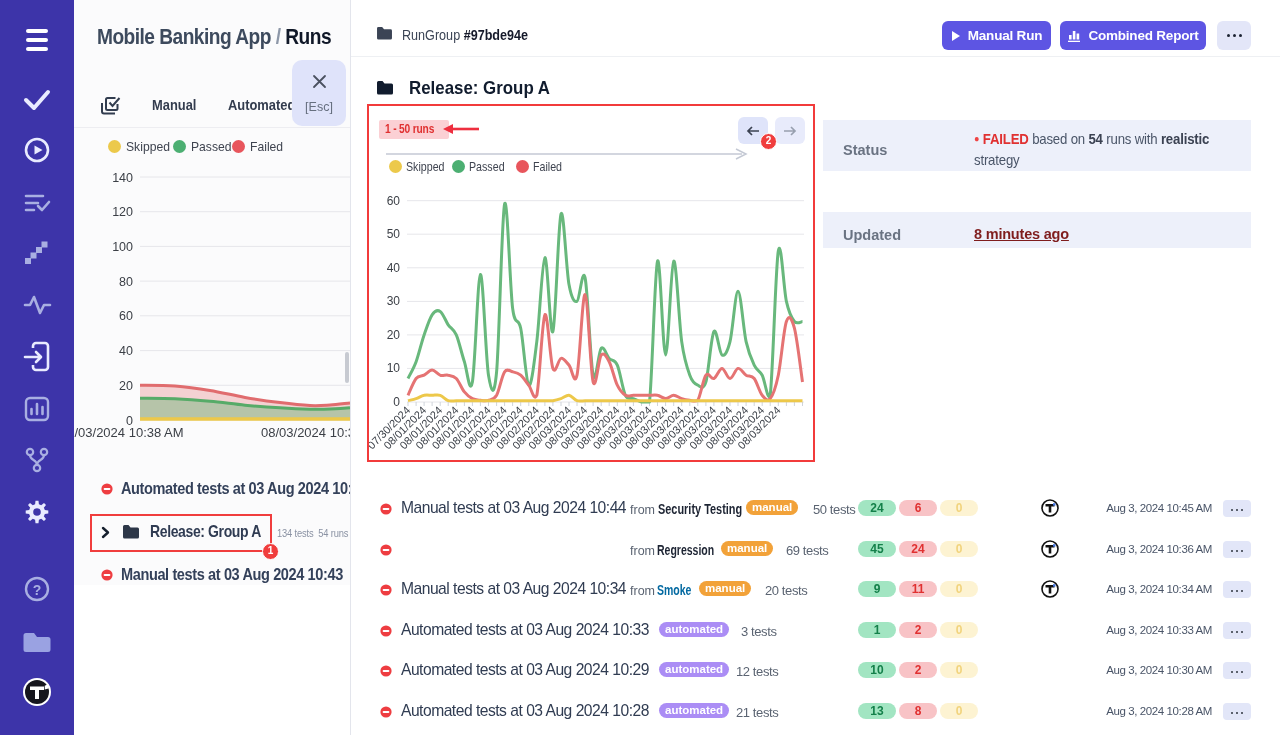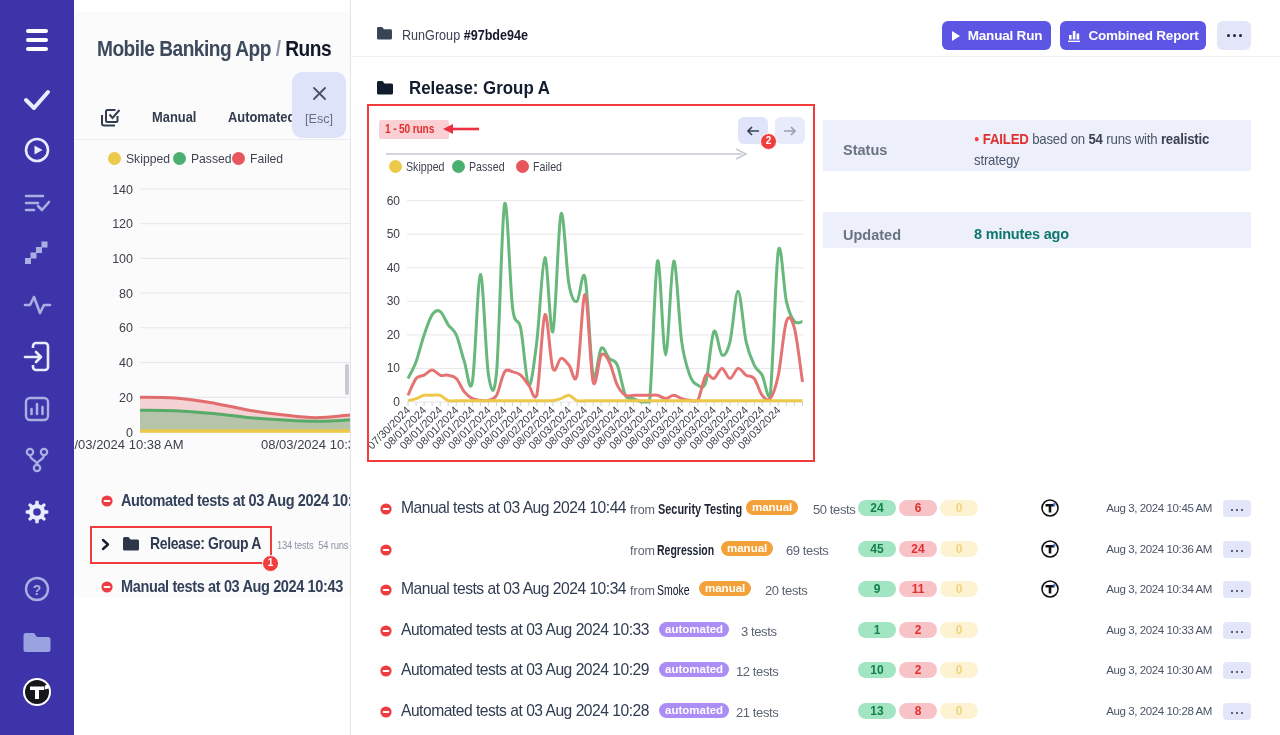--- a/index.html
+++ b/index.html
@@ -1,19 +1,19 @@
 <!DOCTYPE html>
 <html><head><meta charset="utf-8"><style>
 * { margin:0; padding:0; box-sizing:border-box; }
 html,body { width:1280px; height:735px; overflow:hidden; font-family:"Liberation Sans",sans-serif; background:#fff; position:relative; }
 .abs { position:absolute; }
 
 #sidebar { position:absolute; left:0; top:0; width:74px; height:735px; background:#3d34a9; }
 
-#leftcol { position:absolute; left:74px; top:12px; width:276px; height:585px; background:#fbfbfc; overflow:hidden; }
+#leftcol { position:absolute; left:74px; top:0; width:276px; height:585px; background:#fbfbfc; overflow:hidden; }
 #leftcol h1 { position:absolute; left:23px; top:24px; font-size:22px; font-weight:bold; color:#3d4a5d; letter-spacing:-0.6px; white-space:nowrap; }
 #leftcol h1 .sep { color:#8d97a8; font-weight:bold; }
 #leftcol h1 .runs { color:#101828; }
 .tab { position:absolute; top:96px; font-size:15px; font-weight:bold; color:#333c4e; white-space:nowrap; }
 .lrow { position:absolute; left:0; width:276px; height:40px; }
 .lrow .mico { position:absolute; left:27px; top:14px; }
 .lrow .txt { position:absolute; left:47px; top:10px; font-size:17px; font-weight:bold; color:#34415a; letter-spacing:-0.45px; white-space:nowrap; }
 
 #esc { position:absolute; left:218px; top:60px; width:54px; height:66px; background:#dfe3fa; border-radius:10px; z-index:5; text-align:center; }
 #esc .x { margin-top:14px; }
@@ -386,21 +386,21 @@
       <path d="M39.0 294.7 C40.3 294.3 44.4 293.5 47.1 292.6 C49.7 291.8 52.4 289.8 55.1 289.3 C57.8 288.7 60.5 289.3 63.1 289.3 C65.8 289.3 68.5 288.4 71.2 289.3 C73.9 290.2 76.6 293.8 79.2 294.7 C81.9 295.6 84.6 294.7 87.3 294.7 C90.0 294.7 92.7 294.7 95.4 294.7 C98.0 294.7 100.7 294.7 103.4 294.7 C106.1 294.7 108.8 294.7 111.4 294.7 C114.1 294.7 116.8 294.7 119.5 294.7 C122.2 294.7 124.9 294.7 127.6 294.7 C130.2 294.7 132.9 294.7 135.6 294.7 C138.3 294.7 141.0 294.7 143.6 294.7 C146.3 294.7 149.0 294.7 151.7 294.7 C154.4 294.7 157.1 294.7 159.8 294.7 C162.4 294.7 165.1 294.7 167.8 294.7 C170.5 294.7 173.2 294.7 175.9 294.7 C178.5 294.7 181.2 295.0 183.9 294.7 C186.6 294.3 189.3 293.5 192.0 292.6 C194.6 291.8 197.3 289.0 200.0 289.3 C202.7 289.6 205.4 293.8 208.0 294.7 C210.7 295.6 213.4 294.7 216.1 294.7 C218.8 294.7 221.5 294.7 224.1 294.7 C226.8 294.7 229.5 294.7 232.2 294.7 C234.9 294.7 237.6 294.7 240.2 294.7 C242.9 294.7 245.6 294.7 248.3 294.7 C251.0 294.7 253.7 294.7 256.4 294.7 C259.0 294.7 261.7 294.7 264.4 294.7 C267.1 294.7 269.8 294.7 272.5 294.7 C275.1 294.7 277.8 294.7 280.5 294.7 C283.2 294.7 285.9 294.7 288.5 294.7 C291.2 294.7 293.9 294.7 296.6 294.7 C299.3 294.7 302.0 294.7 304.7 294.7 C307.3 294.7 310.0 294.7 312.7 294.7 C315.4 294.7 318.1 294.7 320.8 294.7 C323.4 294.7 326.1 294.7 328.8 294.7 C331.5 294.7 334.2 294.7 336.9 294.7 C339.5 294.7 342.2 294.7 344.9 294.7 C347.6 294.7 350.3 294.7 353.0 294.7 C355.6 294.7 358.3 294.7 361.0 294.7 C363.7 294.7 366.4 294.7 369.0 294.7 C371.7 294.7 374.4 294.7 377.1 294.7 C379.8 294.7 382.5 294.7 385.2 294.7 C387.8 294.7 390.5 294.7 393.2 294.7 C395.9 294.7 398.6 294.7 401.2 294.7 C403.9 294.7 406.6 294.7 409.3 294.7 C412.0 294.7 414.7 294.7 417.4 294.7 C420.0 294.7 422.7 294.7 425.4 294.7 C428.1 294.7 432.1 294.7 433.5 294.7" stroke="#edc84a" stroke-width="3" fill="none" stroke-linejoin="round"></path>
     </svg>
   </div>
 
   <div class="strow" style="top:120px;height:51px;background:#edf0fa;">
     <div class="lab">Status</div>
     <div class="val"><span class="cx" style="transform:scaleX(0.91)"><span style="color:#ef4444;font-size:10px;vertical-align:1.5px;">●</span> <b style="color:#e03131">FAILED</b> based on <b style="color:#3b4252">54</b> runs with <b style="color:#3b4252">realistic</b><br>strategy</span></div>
   </div>
   <div class="strow" style="top:212px;height:36px;background:#edf0fa;">
     <div class="lab">Updated</div>
-    <div class="val" style="color:#0f766e;font-weight:bold;">8 minutes ago</div>
+    <div class="val" style="color:#7f1d1d;font-weight:bold;text-decoration:underline;">8 minutes ago</div>
   </div>
 
   <div class="rrow" style="top:488px">
     <svg class="mico" width="12" height="12">
         <circle cx="6" cy="6" r="5.6" fill="#ee3d41"></circle>
         <rect x="2.6" y="4.9" width="6.8" height="2.2" rx="1" fill="#fff"></rect>
       </svg>
     <div class="title"><span class="cx" style="transform:scaleX(0.92)">Manual tests at 03 Aug 2024 10:44</span></div>
     <div class="abs" style="left:279px;top:14.5px;font-size:12.5px;color:#5b6472;">from</div>
       <div class="abs" style="left:307px;top:13px;font-size:14px;font-weight:bold;color:#1d2433;"><span class="cx" style="transform:scaleX(0.78)">Security Testing</span></div>
@@ -441,21 +441,21 @@
     <div class="date">Aug 3, 2024 10:36 AM</div>
     <div class="dots3"><i></i><i></i><i></i></div>
   </div>
   <div class="rrow" style="top:569px">
     <svg class="mico" width="12" height="12">
         <circle cx="6" cy="6" r="5.6" fill="#ee3d41"></circle>
         <rect x="2.6" y="4.9" width="6.8" height="2.2" rx="1" fill="#fff"></rect>
       </svg>
     <div class="title"><span class="cx" style="transform:scaleX(0.92)">Manual tests at 03 Aug 2024 10:34</span></div>
     <div class="abs" style="left:279px;top:14.5px;font-size:12.5px;color:#5b6472;">from</div>
-      <div class="abs" style="left:306px;top:13px;font-size:14px;font-weight:normal;color:#0f172a;"><span class="cx" style="transform:scaleX(0.75)">Smoke</span></div>
+      <div class="abs" style="left:306px;top:13px;font-size:14px;font-weight:bold;color:#0369a1;"><span class="cx" style="transform:scaleX(0.75)">Smoke</span></div>
       <div class="abs pill man" style="left:348px;top:12px;">manual</div>
       <div class="abs" style="left:414px;top:14px;font-size:13px;letter-spacing:-0.4px;color:#5b6472;">20 tests</div>
     <div class="stats">
         <div class="spill sp-g">9</div>
         <div class="spill sp-r">11</div>
         <div class="spill sp-y">0</div>
       </div>
     <svg class="abs" style="left:690px;top:11px" width="18" height="18" viewBox="0 0 18 18">
         <circle cx="9" cy="9" r="8" stroke="#111" stroke-width="1.6" fill="none"></circle>
         <path d="M4.5 5 h9 v2.5 h-3.2 v6 h-2.6 v-6 h-3.2 z" fill="#111"></path>

